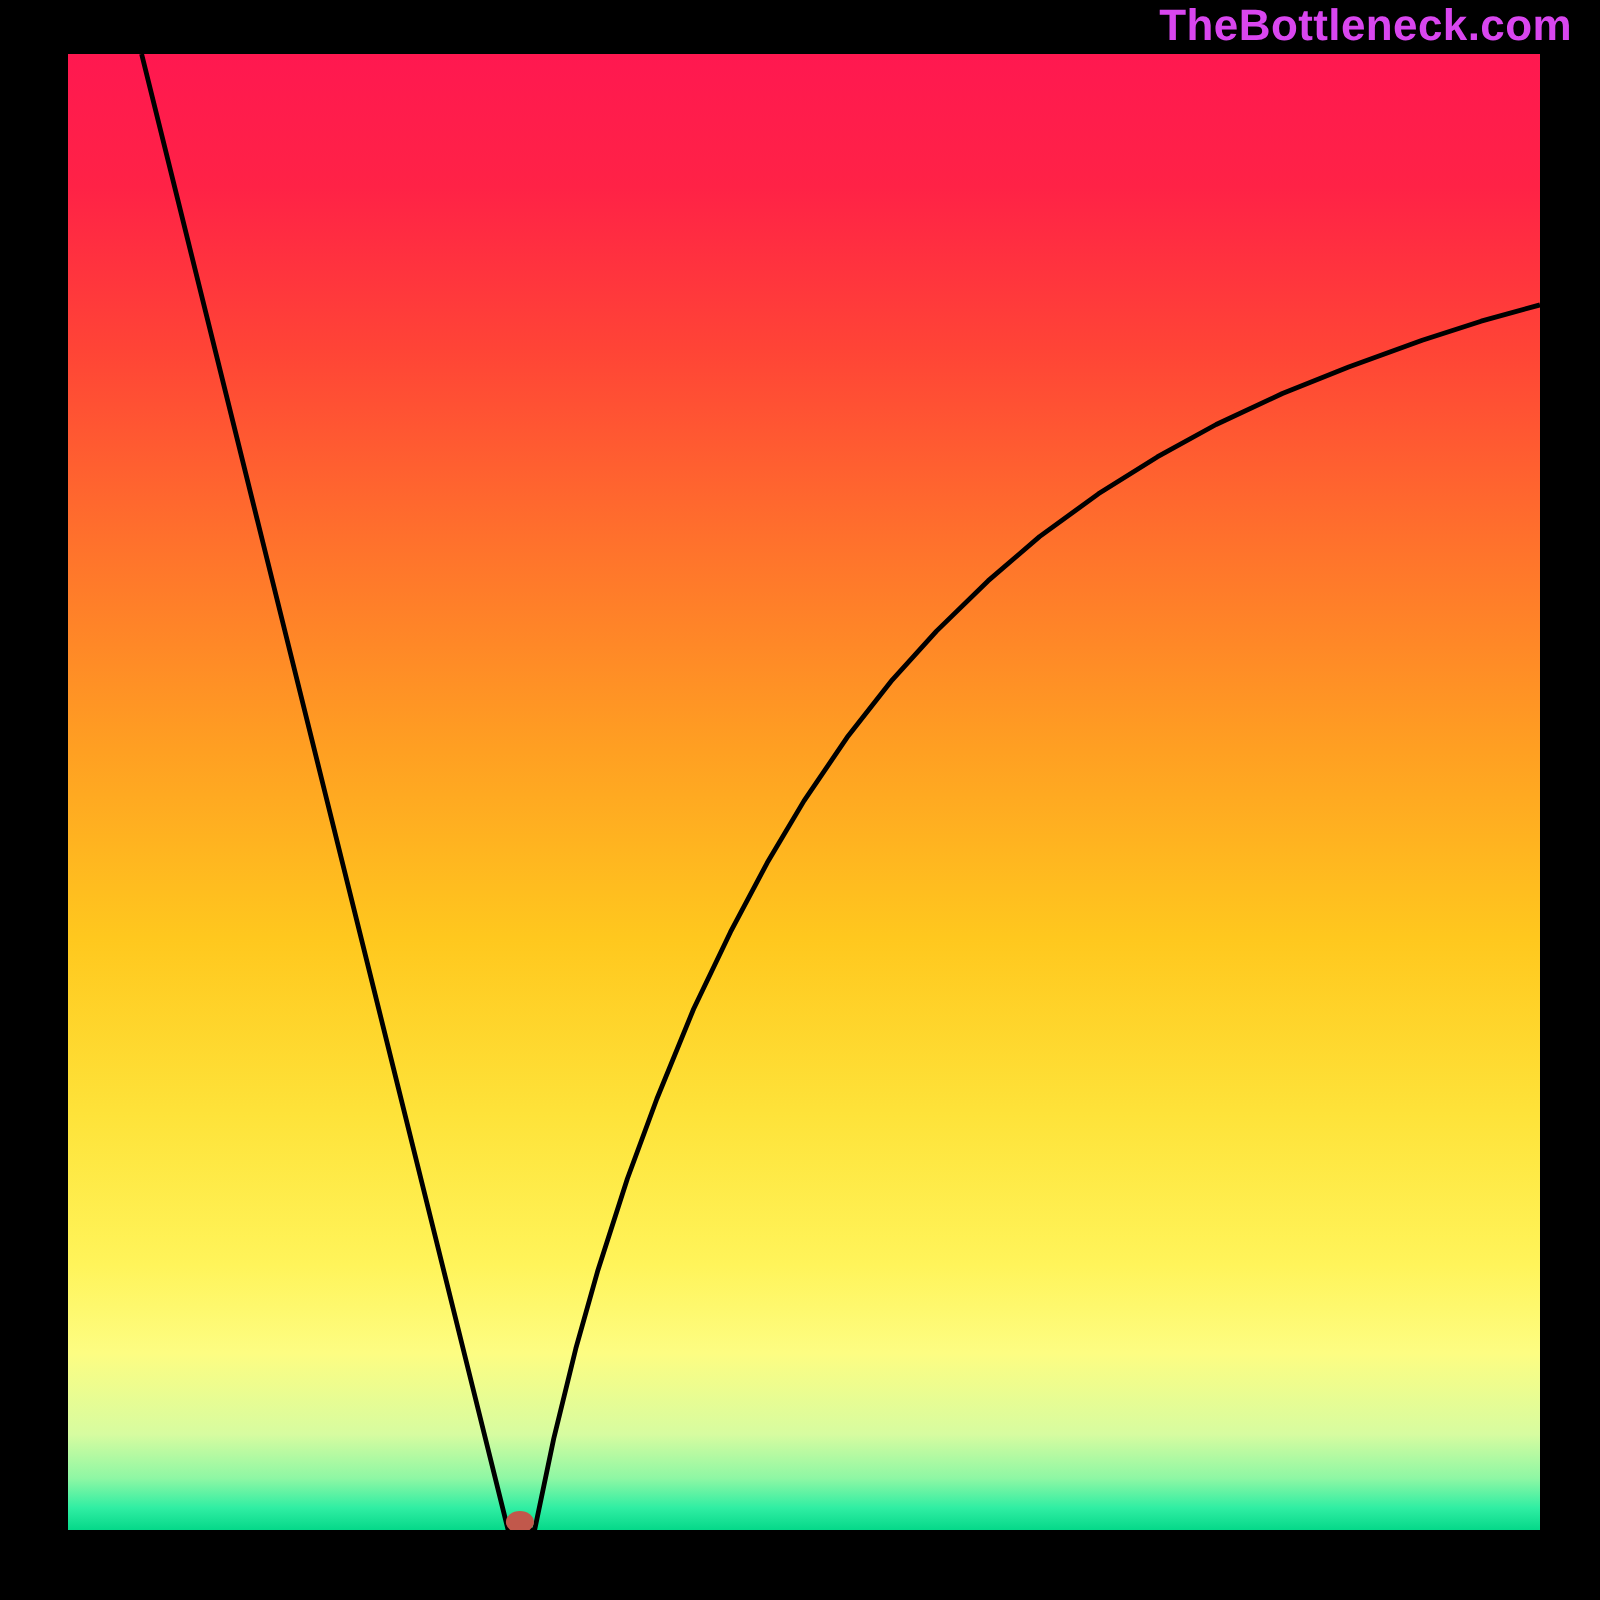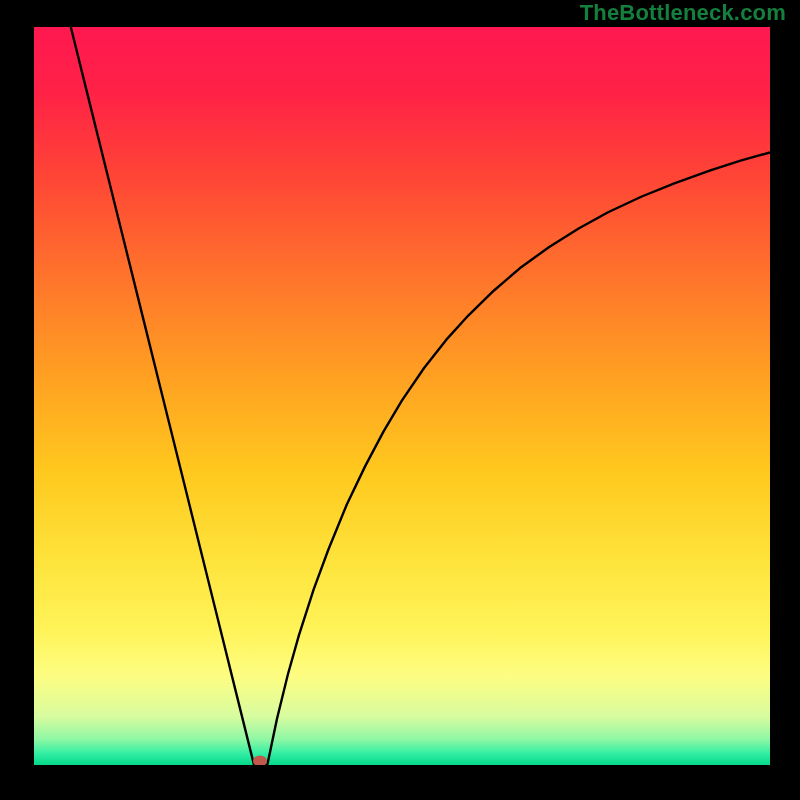--- a/index.html
+++ b/index.html
@@ -20,21 +20,21 @@
     background: #000;
   }
   .plot-area {
     position: absolute;
     box-sizing: border-box;
   }
   .watermark {
     position: absolute;
     right: 14px;
     top: 0px;
-    color: #15803d;
+    color: #d946ef;
     font-size: 22px;
     font-weight: 600;
     letter-spacing: 0.2px;
   }
 </style>
 </head>
 <body>
 
 <div class="frame">
 

